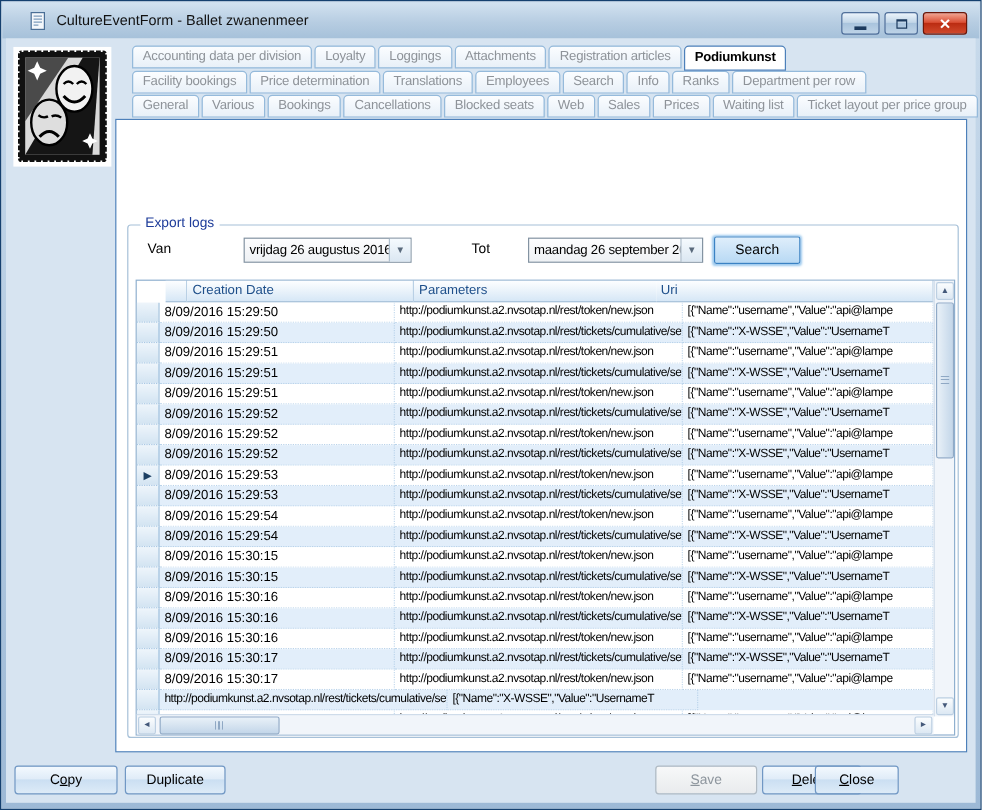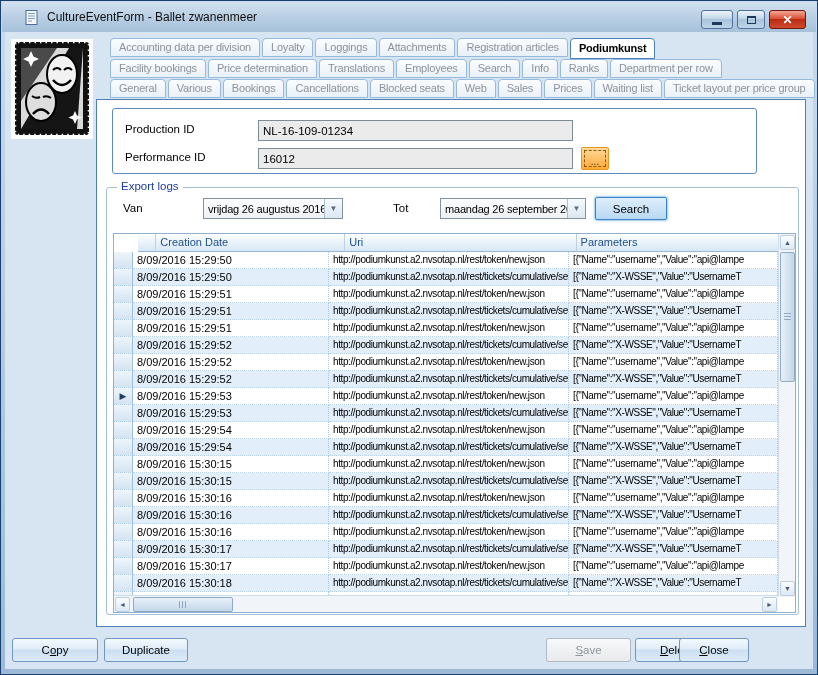--- a/index.html
+++ b/index.html
@@ -192,51 +192,42 @@
       <div class="tab">Blocked seats</div>
       <div class="tab">Web</div>
       <div class="tab">Sales</div>
       <div class="tab">Prices</div>
       <div class="tab">Waiting list</div>
       <div class="tab">Ticket layout per price group</div>
     </div>
 
   <div class="panel">
 
-    <div class="fieldbox">
-      <span class="flabel" style="left:12px; top:14px;">Production ID</span>
-      <input class="tbox" style="left: 145px; top: 11px;" readonly="" value="NL-16-109-01234">
-      <span class="flabel" style="left:12px; top:42px;">Performance ID</span>
-      <input class="tbox" style="left: 145px; top: 39px;" readonly="" value="16012">
-      <button class="browse-btn">
-        <span class="browse-inner">...</span>
-      </button>
-    </div>
 
     <div class="groupbox">
       <span class="grouplabel">Export logs</span>
 
       <span class="glabel" style="left:16px; top:14px;">Van</span>
       <div class="combo" style="left:96px; top:10px; width:140px;">
         <span class="combo-text">vrijdag 26 augustus 2016</span>
         <span class="combo-arrow">▼</span>
       </div>
       <span class="glabel" style="left:286px; top:14px;">Tot</span>
       <div class="combo" style="left:333px; top:10px; width:146px;">
         <span class="combo-text">maandag 26 september 2016</span>
         <span class="combo-arrow">▼</span>
       </div>
       <button class="search-btn">Search</button>
 
       <div class="grid">
         <div class="grid-header">
           <div class="hcell hsel"></div>
           <div class="hcell hdate">Creation Date</div>
+          <div class="hcell hpar">Parameters</div>
           <div class="hcell huri">Uri</div>
-          <div class="hcell hpar">Parameters</div>
         </div>
         <div class="grid-body">
             <div class="grow">
               <div class="cell selcell"></div>
               <div class="cell cdate">8/09/2016 15:29:50</div>
               <div class="cell curi">http://podiumkunst.a2.nvsotap.nl/rest/token/new.json</div>
               <div class="cell cpar">[{"Name":"username","Value":"api@lampe</div>
             </div>
             <div class="grow alt">
               <div class="cell selcell"></div>
@@ -343,21 +334,20 @@
               <div class="cell cpar">[{"Name":"X-WSSE","Value":"UsernameT</div>
             </div>
             <div class="grow">
               <div class="cell selcell"></div>
               <div class="cell cdate">8/09/2016 15:30:17</div>
               <div class="cell curi">http://podiumkunst.a2.nvsotap.nl/rest/token/new.json</div>
               <div class="cell cpar">[{"Name":"username","Value":"api@lampe</div>
             </div>
             <div class="grow alt">
               <div class="cell selcell"></div>
-              <div class="cell cdate">8/09/2016 15:30:18</div>
               <div class="cell curi">http://podiumkunst.a2.nvsotap.nl/rest/tickets/cumulative/set.json</div>
               <div class="cell cpar">[{"Name":"X-WSSE","Value":"UsernameT</div>
             </div>
             <div class="grow">
               <div class="cell selcell"></div>
               <div class="cell cdate">8/09/2016 15:30:19</div>
               <div class="cell curi">http://podiumkunst.a2.nvsotap.nl/rest/token/new.json</div>
               <div class="cell cpar">[{"Name":"username","Value":"api@lampe</div>
             </div>
           </div>

